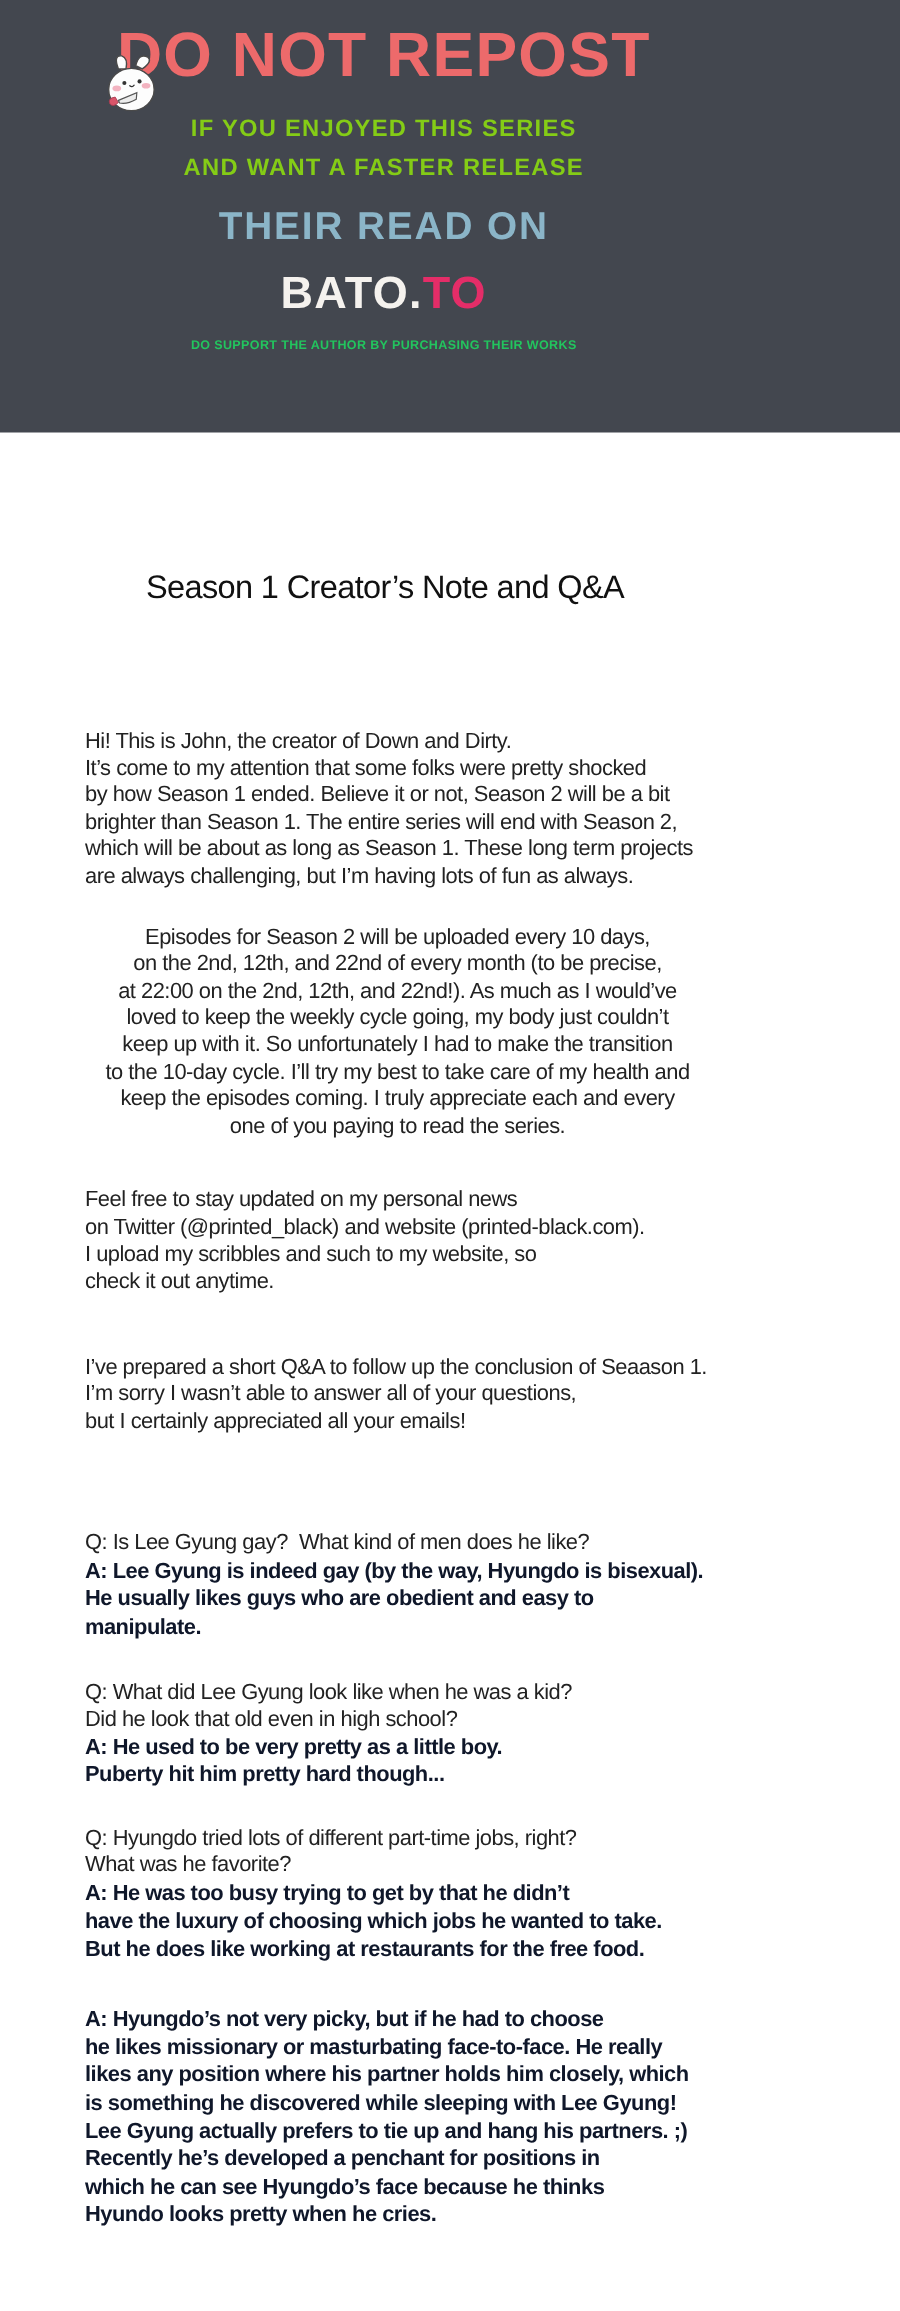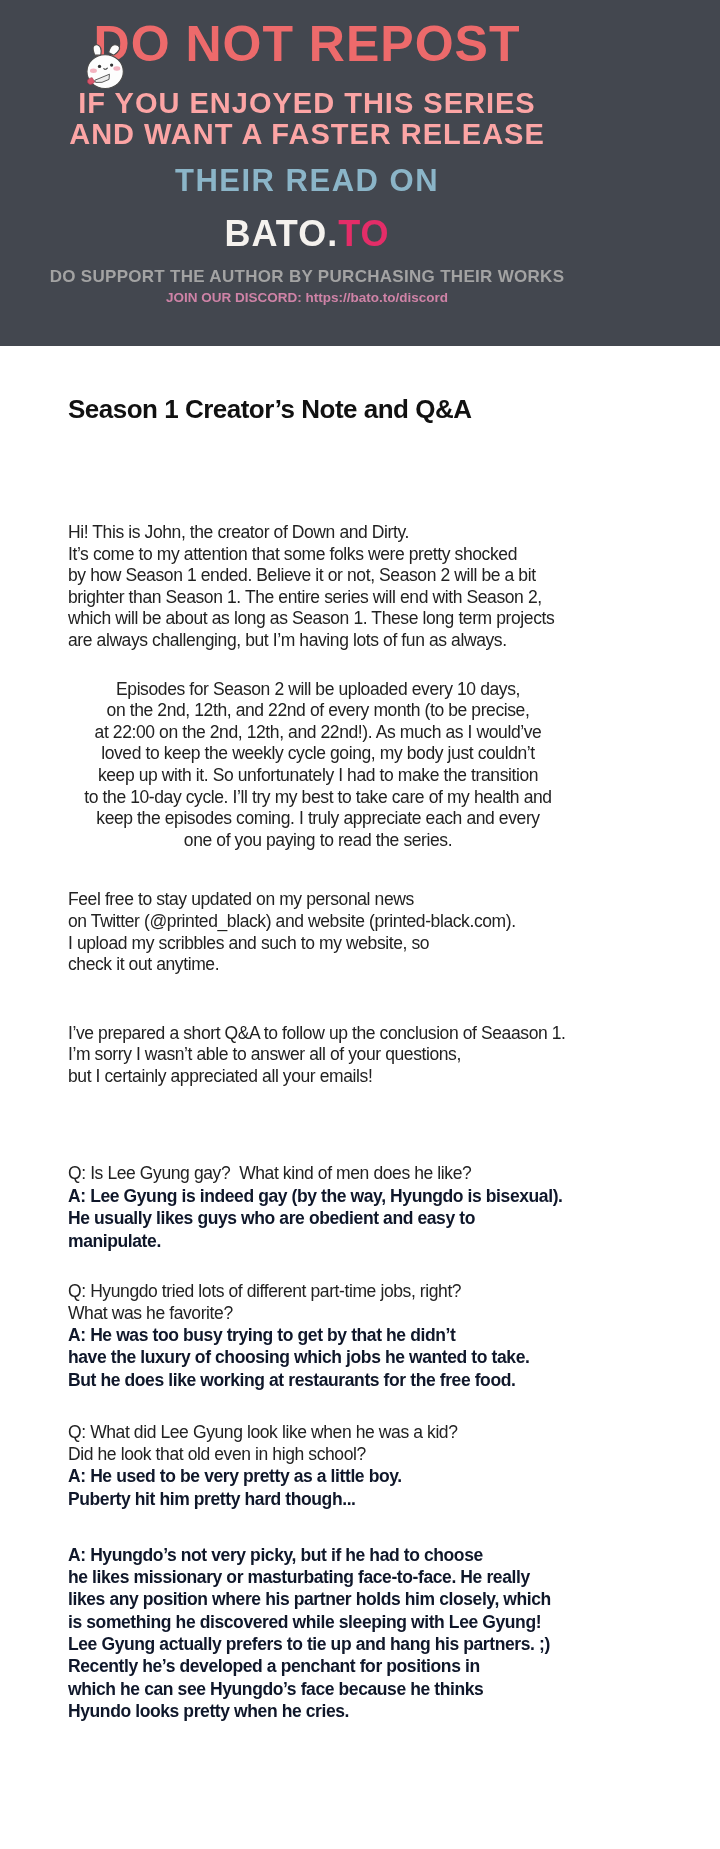--- a/index.html
+++ b/index.html
@@ -26,24 +26,24 @@
   }
   .dnr {
     font-size: 50px;
     font-weight: 700;
     letter-spacing: 1px;
     color: #ed6a6b;
     line-height: 56px;
   }
   .enjoy {
     margin-top: 16px;
-    font-size: 29px;
+    font-size: 19px;
     font-weight: 700;
     letter-spacing: 1px;
-    color: #fca5a5;
+    color: #84cc16;
     line-height: 31px;
   }
   .please {
     margin-top: 13px;
     font-size: 31px;
     font-weight: 700;
     letter-spacing: 1.5px;
     color: #8bb5c8;
     line-height: 36px;
   }
@@ -51,24 +51,24 @@
     margin-top: 14px;
     font-size: 36px;
     font-weight: 700;
     letter-spacing: 1px;
     color: #f5f2ee;
     line-height: 42px;
   }
   .site .tld { color: #e42d68; }
   .support {
     margin-top: 13px;
-    font-size: 17px;
+    font-size: 10px;
     font-weight: 700;
     letter-spacing: 0.3px;
-    color: #a3a3a3;
+    color: #22c55e;
     line-height: 18px;
   }
   .discord {
     margin-top: 2px;
     font-size: 13.5px;
     font-weight: 700;
     color: #cf83a7;
     line-height: 19px;
   }
   .mascot {
@@ -79,27 +79,27 @@
     height: 58px;
   }
 
   
   .content {
     padding-left: 68px;
     width: 500px;
     color: #1c1c1c;
   }
   .note-title {
-    margin-top: 46px;
+    margin-top: 106px;
     width: 480px;
+    text-align: center;
     font-size: 26px;
     letter-spacing: -0.5px;
     color: #111111;
     line-height: 34px;
-    font-weight: bold;
   }
   .para {
     font-size: 17.5px;
     letter-spacing: -0.4px;
     line-height: 21.6px;
     white-space: pre-wrap;
     color: #222222;
   }
   .p1 { margin-top: 96px; }
   .p2 { margin-top: 27px; text-align: center; }
@@ -149,21 +149,20 @@
 
     <div class="banner-inner">
       <div class="dnr">DO NOT REPOST</div>
       <div class="enjoy">
         <div>IF YOU ENJOYED THIS SERIES</div>
         <div>AND WANT A FASTER RELEASE</div>
       </div>
       <div class="please">THEIR READ ON</div>
       <div class="site"><span>BATO.</span><span class="tld">TO</span></div>
       <div class="support">DO SUPPORT THE AUTHOR BY PURCHASING THEIR WORKS</div>
-      <div class="discord">JOIN OUR DISCORD: https://bato.to/discord</div>
     </div>
   </div>
 
   <div class="content">
     <div class="note-title">Season 1 Creator’s Note and Q&amp;A</div>
 
     <div class="para p1">Hi! This is John, the creator of Down and Dirty.
 It’s come to my attention that some folks were pretty shocked
 by how Season 1 ended. Believe it or not, Season 2 will be a bit
 brighter than Season 1. The entire series will end with Season 2,
@@ -184,33 +183,33 @@
     <div class="para p4">I’ve prepared a short Q&amp;A to follow up the conclusion of Seaason 1.
 I’m sorry I wasn’t able to answer all of your questions,
 but I certainly appreciated all your emails!</div>
 
     <div class="qa-block qa1">
       <div class="q">Q: Is Lee Gyung gay?  What kind of men does he like?</div>
       <div class="a">A: Lee Gyung is indeed gay (by the way, Hyungdo is bisexual).
 He usually likes guys who are obedient and easy to manipulate.</div>
     </div>
 
+    <div class="qa-block qa2">
+      <div class="q">Q: What did Lee Gyung look like when he was a kid?
+Did he look that old even in high school?</div>
+      <div class="a">A: He used to be very pretty as a little boy.
+Puberty hit him pretty hard though...</div>
+    </div>
+
     <div class="qa-block qa3">
       <div class="q">Q: Hyungdo tried lots of different part-time jobs, right?
 What was he favorite?</div>
       <div class="a">A: He was too busy trying to get by that he didn’t
 have the luxury of choosing which jobs he wanted to take.
 But he does like working at restaurants for the free food.</div>
-    </div>
-
-    <div class="qa-block qa2">
-      <div class="q">Q: What did Lee Gyung look like when he was a kid?
-Did he look that old even in high school?</div>
-      <div class="a">A: He used to be very pretty as a little boy.
-Puberty hit him pretty hard though...</div>
     </div>
 
     <div class="qa-block qa4">
       <div class="a">A: Hyungdo’s not very picky, but if he had to choose
 he likes missionary or masturbating face-to-face. He really
 likes any position where his partner holds him closely, which
 is something he discovered while sleeping with Lee Gyung!
 Lee Gyung actually prefers to tie up and hang his partners. ;)
 Recently he’s developed a penchant for positions in
 which he can see Hyungdo’s face because he thinks

